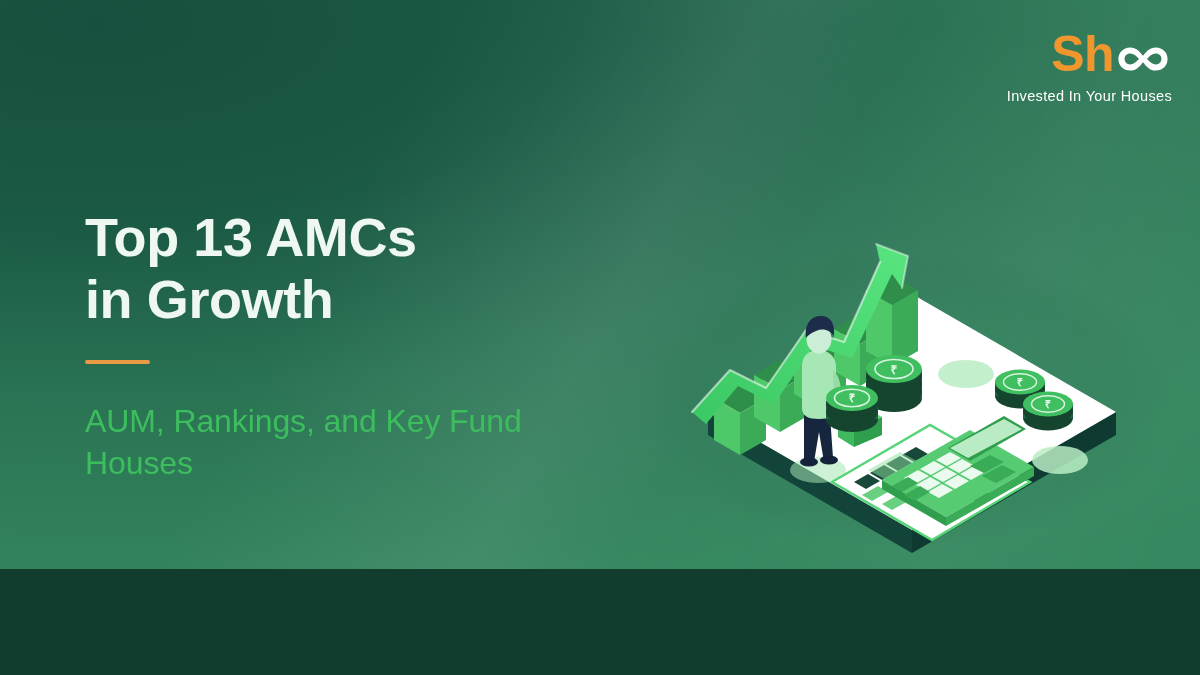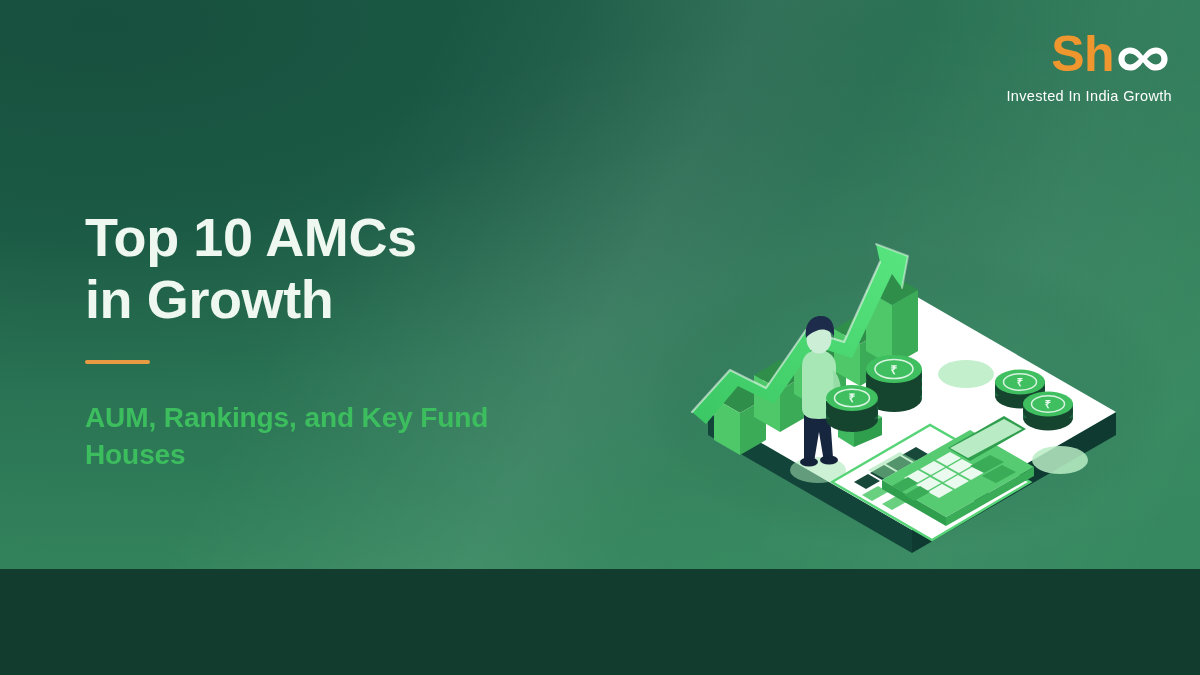--- a/index.html
+++ b/index.html
@@ -103,23 +103,23 @@
   }
   .rule {
     margin-top: 30px;
     width: 65px;
     height: 4px;
     border-radius: 2px;
     background: #e89b42;
   }
   .subhead {
     margin-top: 36px;
-    font-size: 28px;
+    font-size: 32px;
     line-height: 1.32;
-    font-weight: 700;
+    font-weight: 400;
     color: #3dbe5e;
     letter-spacing: -0.1px;
     max-width: 480px;
   }
 
   
   .illo {
     position: absolute;
     left: 630px;
     top: 170px;
@@ -158,26 +158,26 @@
                    C 11.8 20.4 9.6 18.0 9.6 15.0
                    C 9.6 12.0 11.8 9.6 15.2 9.6 Z
                    M40.8 9.6
                    C 44.2 9.6 46.4 12.0 46.4 15.0
                    C 46.4 18.0 44.2 20.4 40.8 20.4
                    C 37.4 20.4 34.8 18.0 32.0 15.0
                    C 34.8 12.0 37.4 9.6 40.8 9.6 Z" fill="#ffffff"></path>
         </svg>
       </span>
     </div>
-    <div class="logo-tag">Invested In India Growth</div>
+    <div class="logo-tag">Invested In Your Houses</div>
   </div>
 
   <div class="headline">
     <h1>
-      <span>Top 10 AMCs</span><br>
+      <span>Top 13 AMCs</span><br>
       <span>in Growth</span>
     </h1>
     <div class="rule"></div>
     <div class="subhead">
       <span>AUM, Rankings, and Key</span>
       <span>Fund Houses</span>
     </div>
   </div>
 
   <div class="illo">

